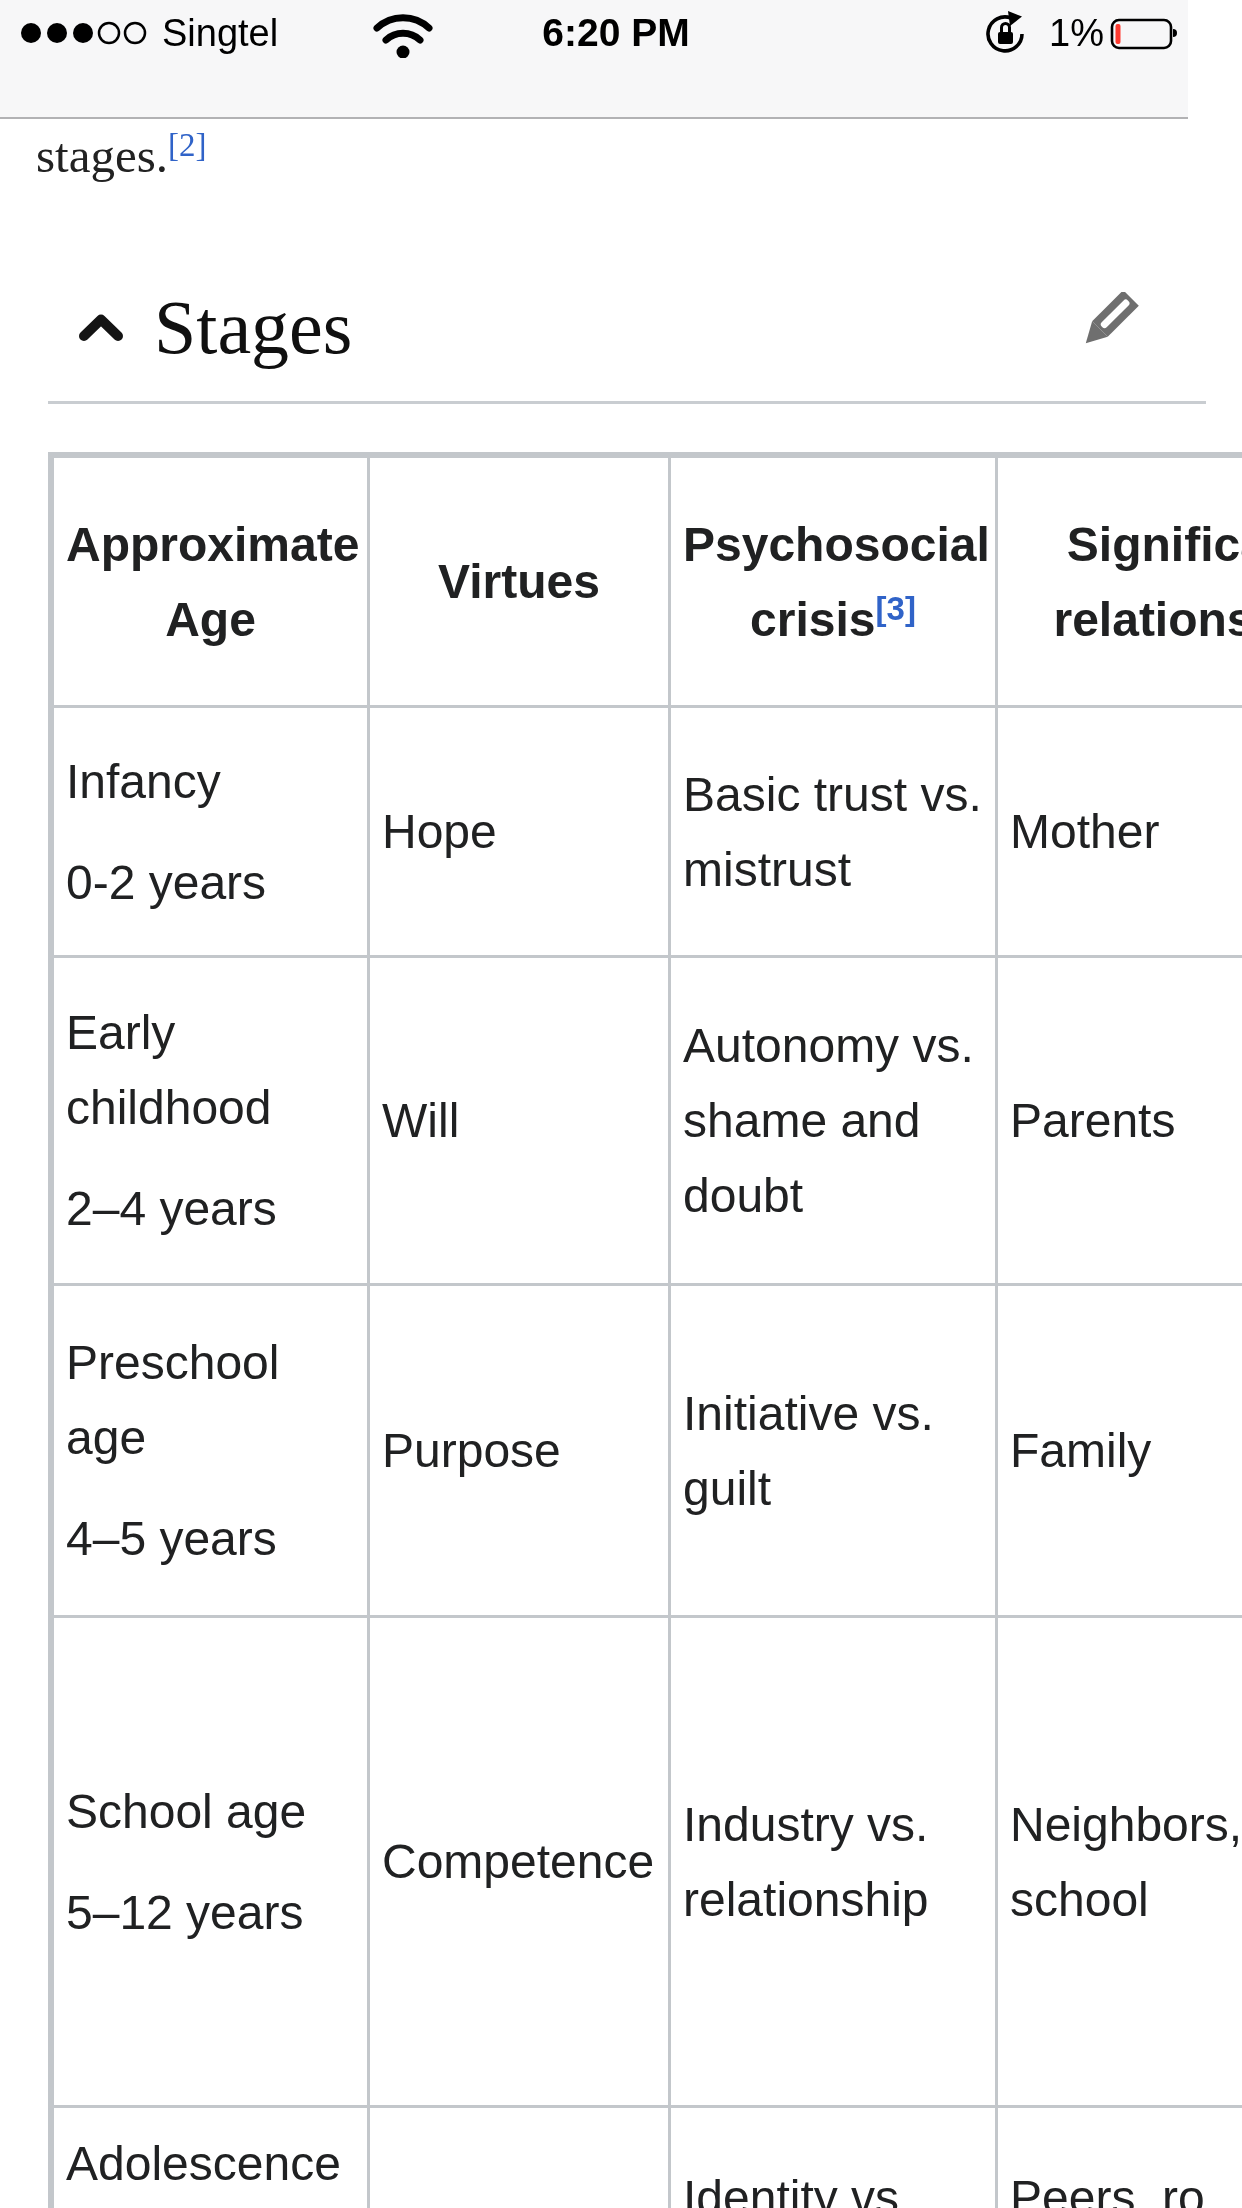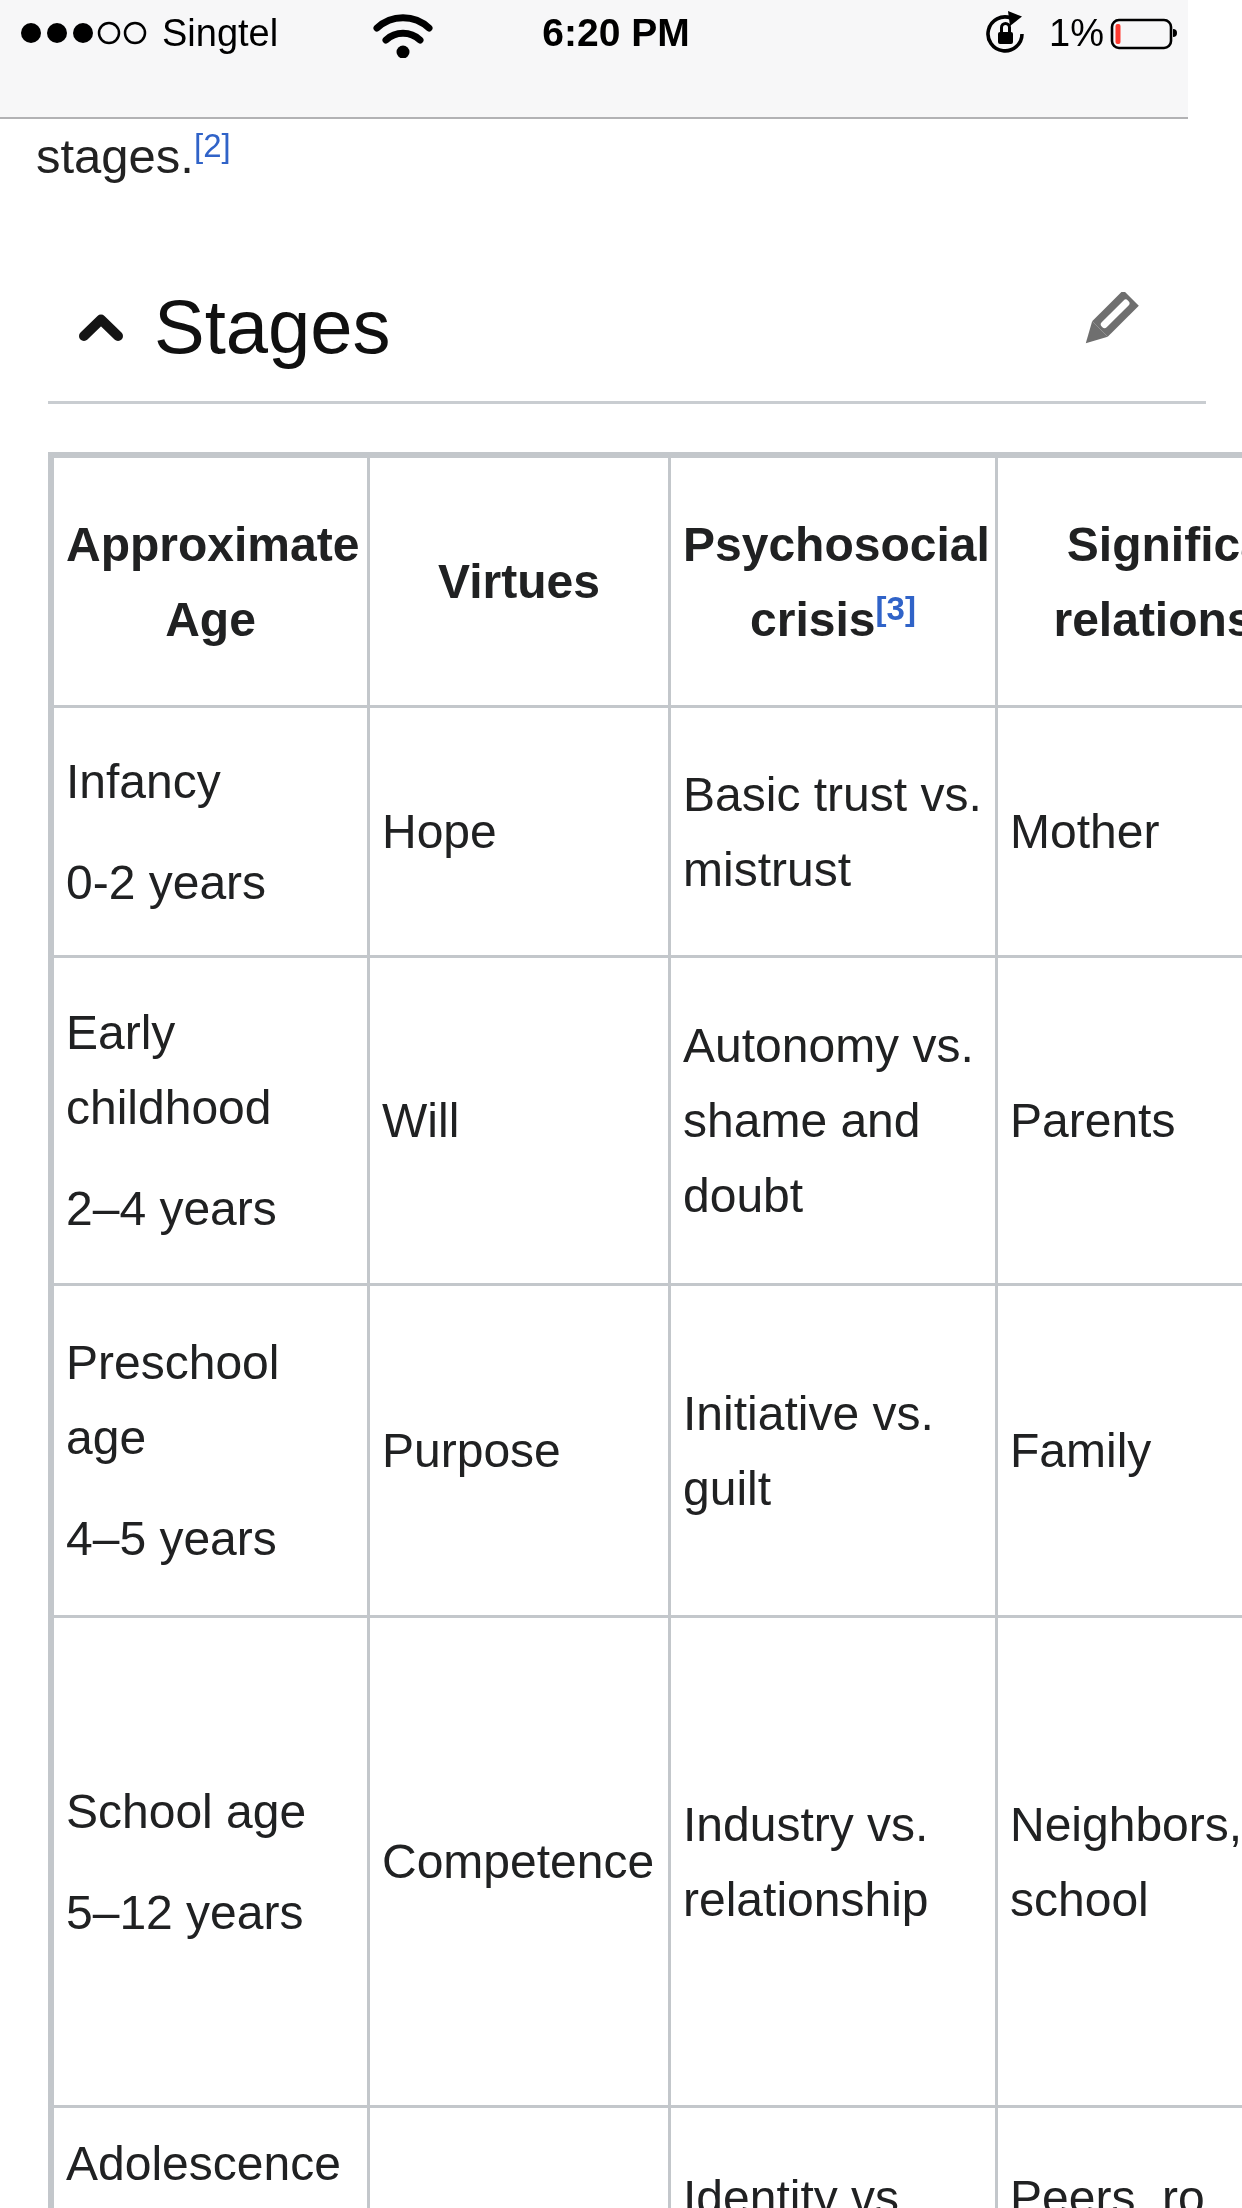--- a/index.html
+++ b/index.html
@@ -26,30 +26,30 @@
   .url-row {
     position:absolute; top:62px; left:0; right:0; height:50px;
     display:flex; align-items:center; justify-content:center;
     font-size:37px; color:#141416;
   }
   .url-row svg { margin-right:13px; }
 
   
   .content { position:absolute; top:119px; left:0; width:1242px; }
 
-  .intro { margin:6px 36px 0 36px; font-size:49px; line-height:62px; color:#222; }
+  .intro { margin:6px 36px 0 36px; font-size:49px; line-height:62px; color:#222;font-family:Liberation Serif, serif; }
   .ref-sup { font-size:33px; line-height:0; position:relative; top:-16px; }
   a.ref { color:#3063c8; text-decoration:none; }
 
   .section-head {
     display:flex; align-items:center;
     margin:96px 100px 0 78px; height:88px;
   }
   .section-title {
-    font-family:Liberation Sans, sans-serif; font-weight:400;
+    font-family:Liberation Serif, serif; font-weight:400;
     font-size:76px; color:#101010; margin:0 0 0 30px; line-height:88px;
     flex:0 0 auto;
   }
   .head-spacer { flex:1 1 auto; }
   .section-rule { height:3px; background:#c9cdd1; margin:30px 36px 0 48px; }
 
   
   .table-wrap {
     display:inline-block; margin:48px 0 0 48px;
     border:3px solid #c3c7cb; vertical-align:top;

